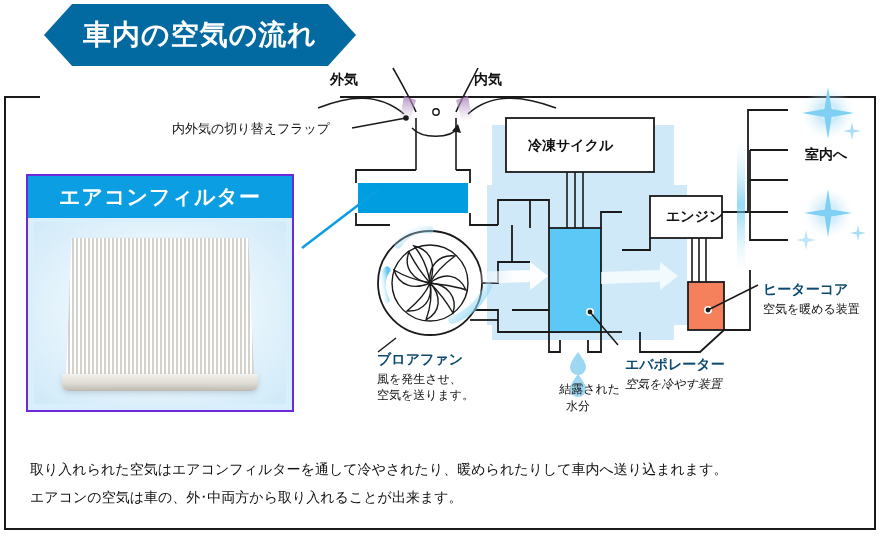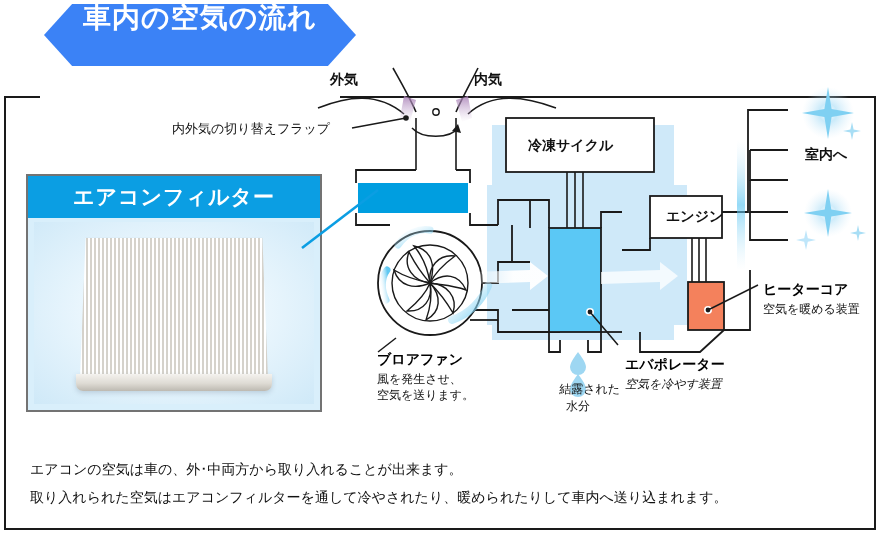--- a/index.html
+++ b/index.html
@@ -16,34 +16,34 @@
     border:2px solid #1a1a1a;box-sizing:border-box;background:transparent;
   }
   
   .frame-notch{
     position:absolute;left:40px;top:86px;width:300px;height:22px;background:#fff;
   }
 
   
   .banner{
     position:absolute;left:44px;top:4px;width:312px;height:62px;
-    background:#3b82f6;
+    background:#0369a1;
     -webkit-clip-path:polygon(10% 0%,100% 0%,100% 50%,100% 100%,10% 100%,0% 50%);
     clip-path:polygon(9% 0%,91% 0%,100% 50%,91% 100%,9% 100%,0% 50%);
-    display:flex;justify-content:center;
+    display:flex;align-items:center;justify-content:center;
   }
   .banner-text{
     color:#fff;font-size:28px;font-weight:700;letter-spacing:1px;
     line-height:1;white-space:nowrap;
   }
 
   
   .filter-card{
-    position:absolute;left:26px;top:174px;width:296px;height:238px;
-    background:#d9effb;border:2px solid #737373;box-sizing:border-box;
+    position:absolute;left:26px;top:174px;width:268px;height:238px;
+    background:#d9effb;border:2px solid #6d28d9;box-sizing:border-box;
   }
   .filter-head{
     position:absolute;left:0;top:0;width:100%;height:42px;background:#0b9ee3;
     display:flex;align-items:center;justify-content:center;
   }
   .filter-head-text{
     color:#fff;font-size:21px;font-weight:700;letter-spacing:1px;white-space:nowrap;
   }
   .filter-body{
     position:absolute;left:6px;top:46px;right:6px;bottom:6px;
@@ -64,21 +64,21 @@
   .frame-lip{
     position:absolute;left:0px;top:138px;width:196px;height:17px;
     background:linear-gradient(180deg,#f4f2ee 0%,#dedbd4 55%,#bdb9b1 100%);
     border-radius:0 0 7px 7px;
     box-shadow:0 2px 5px rgba(110,130,150,.3);
   }
   .leader-filter{position:absolute;left:300px;top:186px;width:80px;height:64px;}
 
   
   .lbl{position:absolute;white-space:nowrap;line-height:1.32;}
-  .lbl-main{font-size:14px;font-weight:700;color:#000000;}
+  .lbl-main{font-size:14px;font-weight:700;color:#0c4a6e;}
   .lbl-plain{font-size:13px;font-weight:400;color:#111;}
   .lbl-sub{font-size:12px;font-weight:400;color:#111;}
   .lbl-box{font-size:14px;font-weight:700;color:#111;}
   .center{text-align:center;}
 
   
   .caption{
     position:absolute;left:30px;top:455px;width:830px;
     font-size:14px;line-height:2.0;color:#111;
   }
@@ -317,17 +317,17 @@
   <div class="lbl lbl-sub center" style="left:536px;top:382px;width:84px;text-align:right;">結露された</div>
   <div class="lbl lbl-sub center" style="left:536px;top:399px;width:84px;">水分</div>
 
   <div class="lbl lbl-main" style="left:625px;top:355px;text-align:right;">エバポレーター</div>
   <div class="lbl lbl-sub" style="left:625px;top:377px;font-style:italic;">空気を冷やす装置</div>
 
   <div class="lbl lbl-main" style="left:763px;top:280px;">ヒーターコア</div>
   <div class="lbl lbl-sub" style="left:763px;top:302px;">空気を暖める装置</div>
 
   <div class="caption">
+    <div>取り入れられた空気はエアコンフィルターを通して冷やされたり、暖められたりして車内へ送り込まれます。</div>
     <div>エアコンの空気は車の、外･中両方から取り入れることが出来ます。</div>
-    <div>取り入れられた空気はエアコンフィルターを通して冷やされたり、暖められたりして車内へ送り込まれます。</div>
   </div>
 
 </div>
 
 </body></html>

